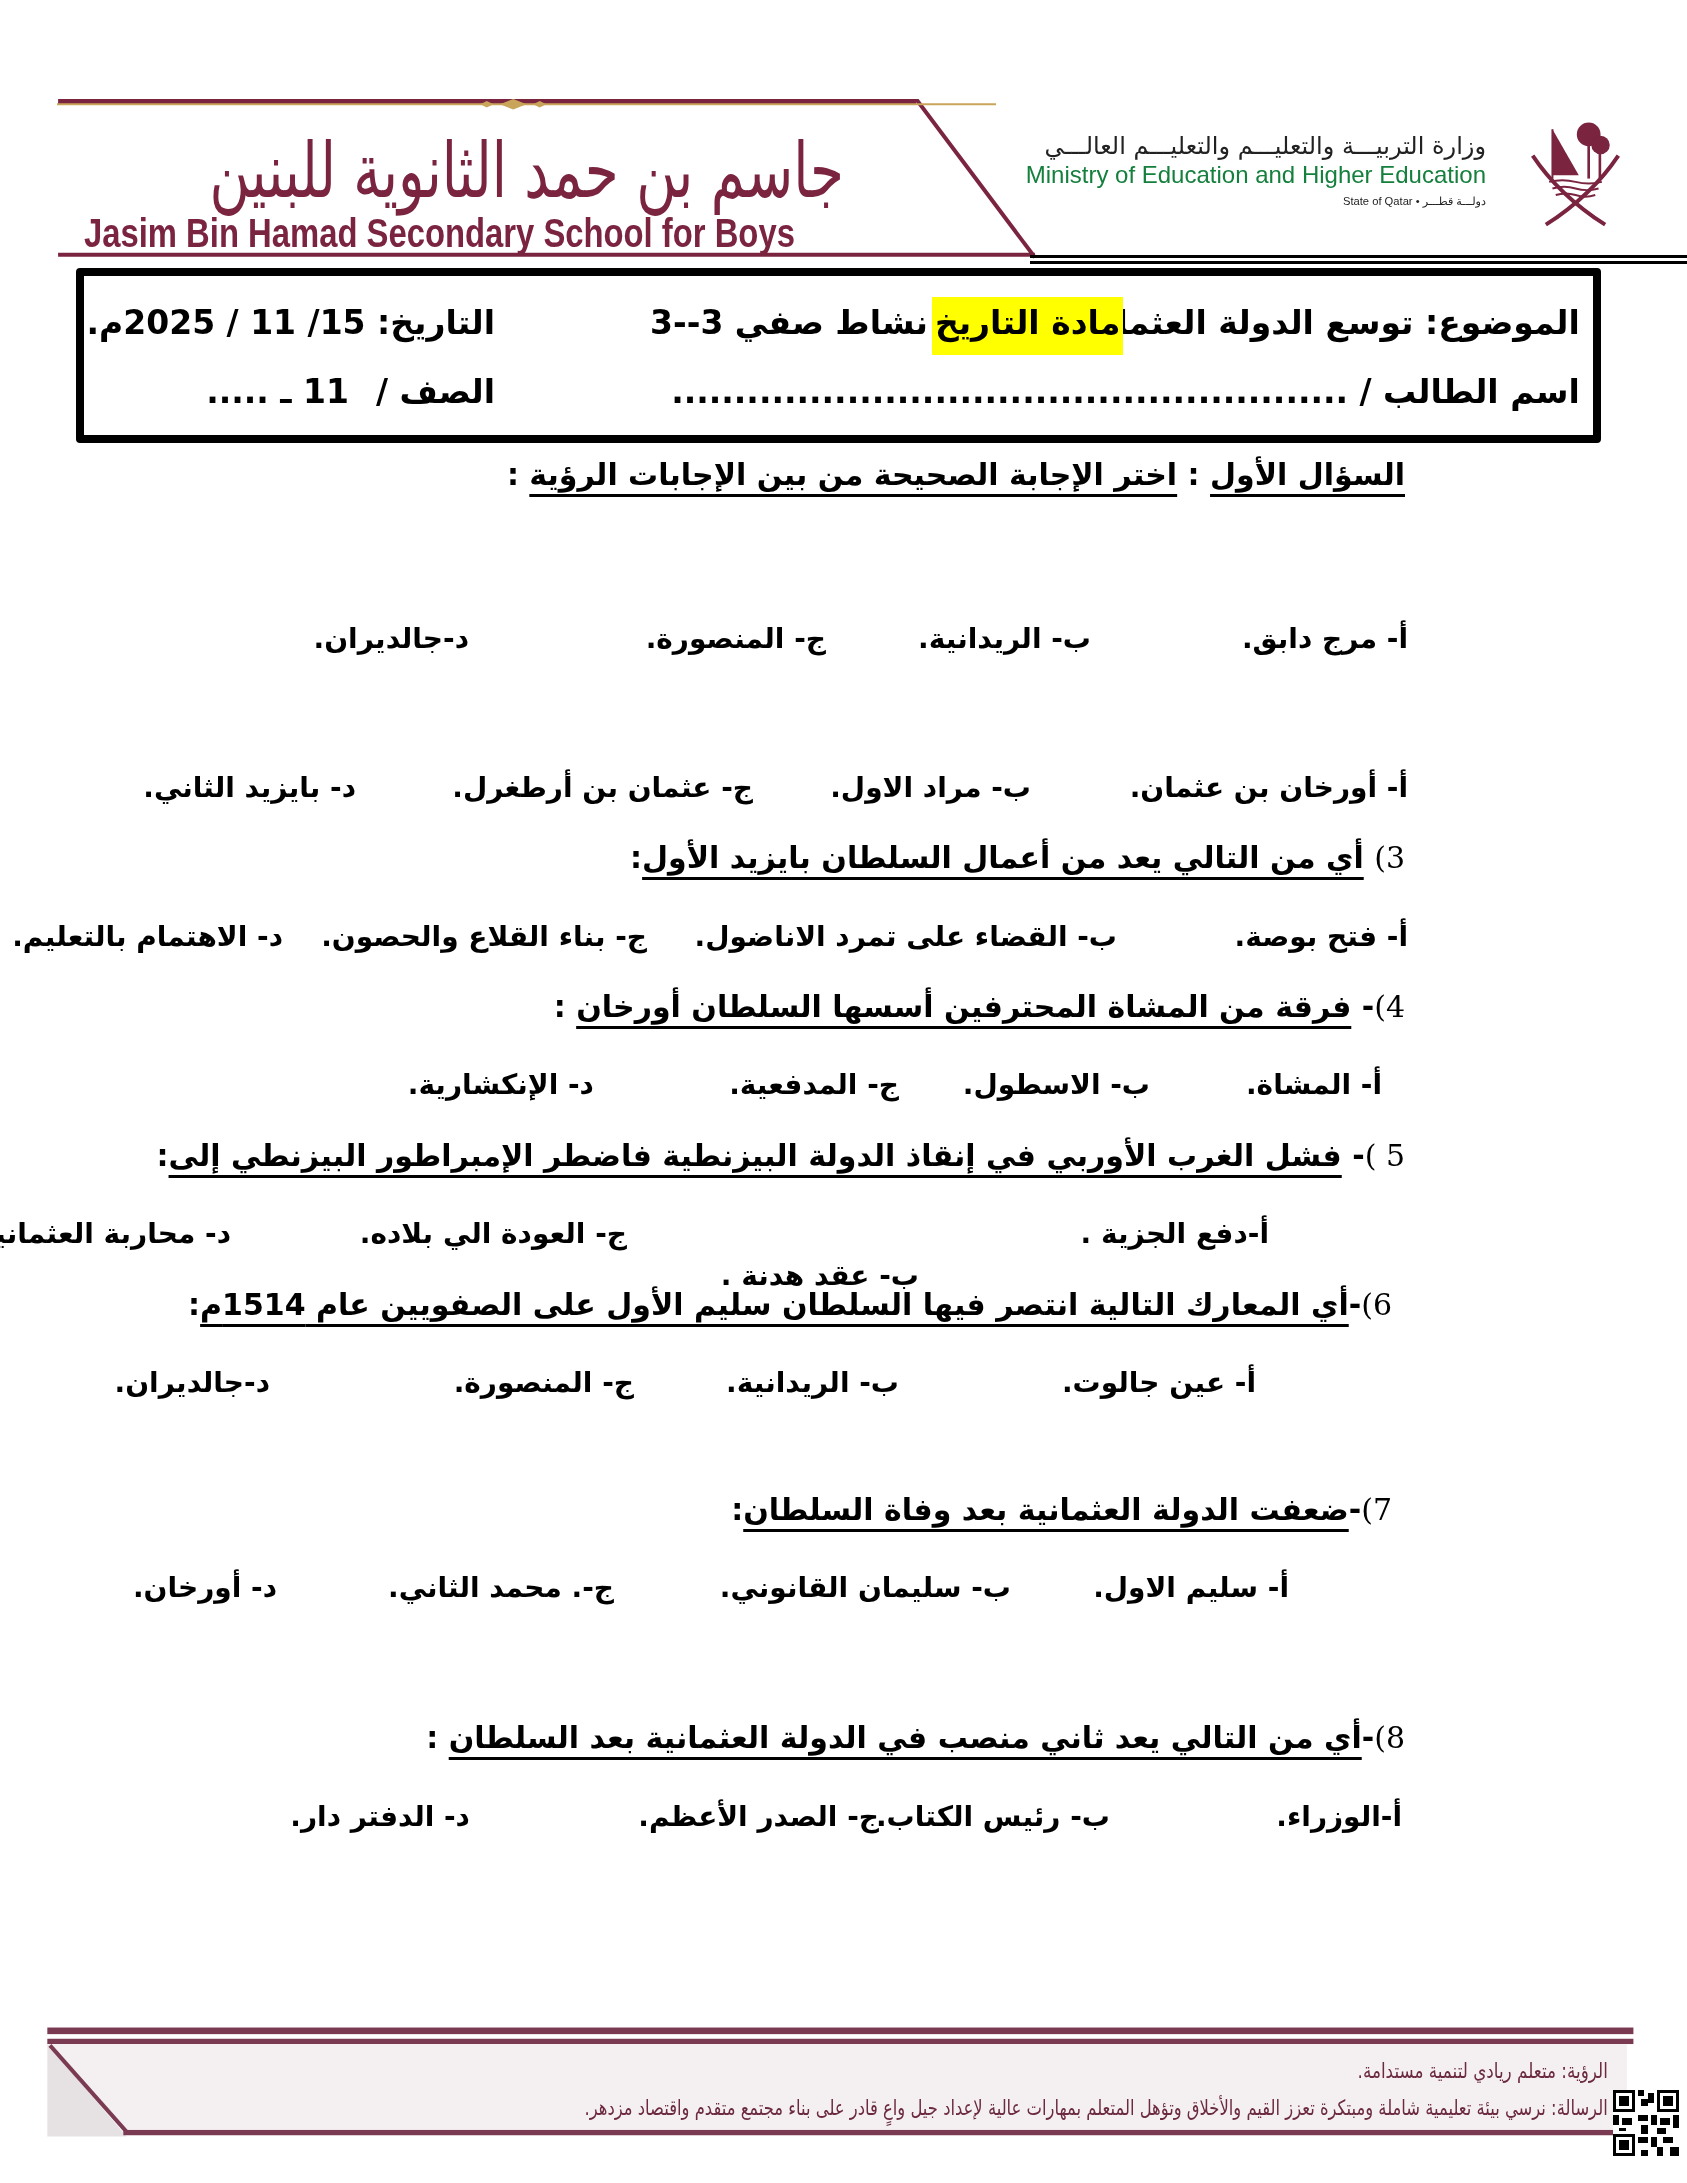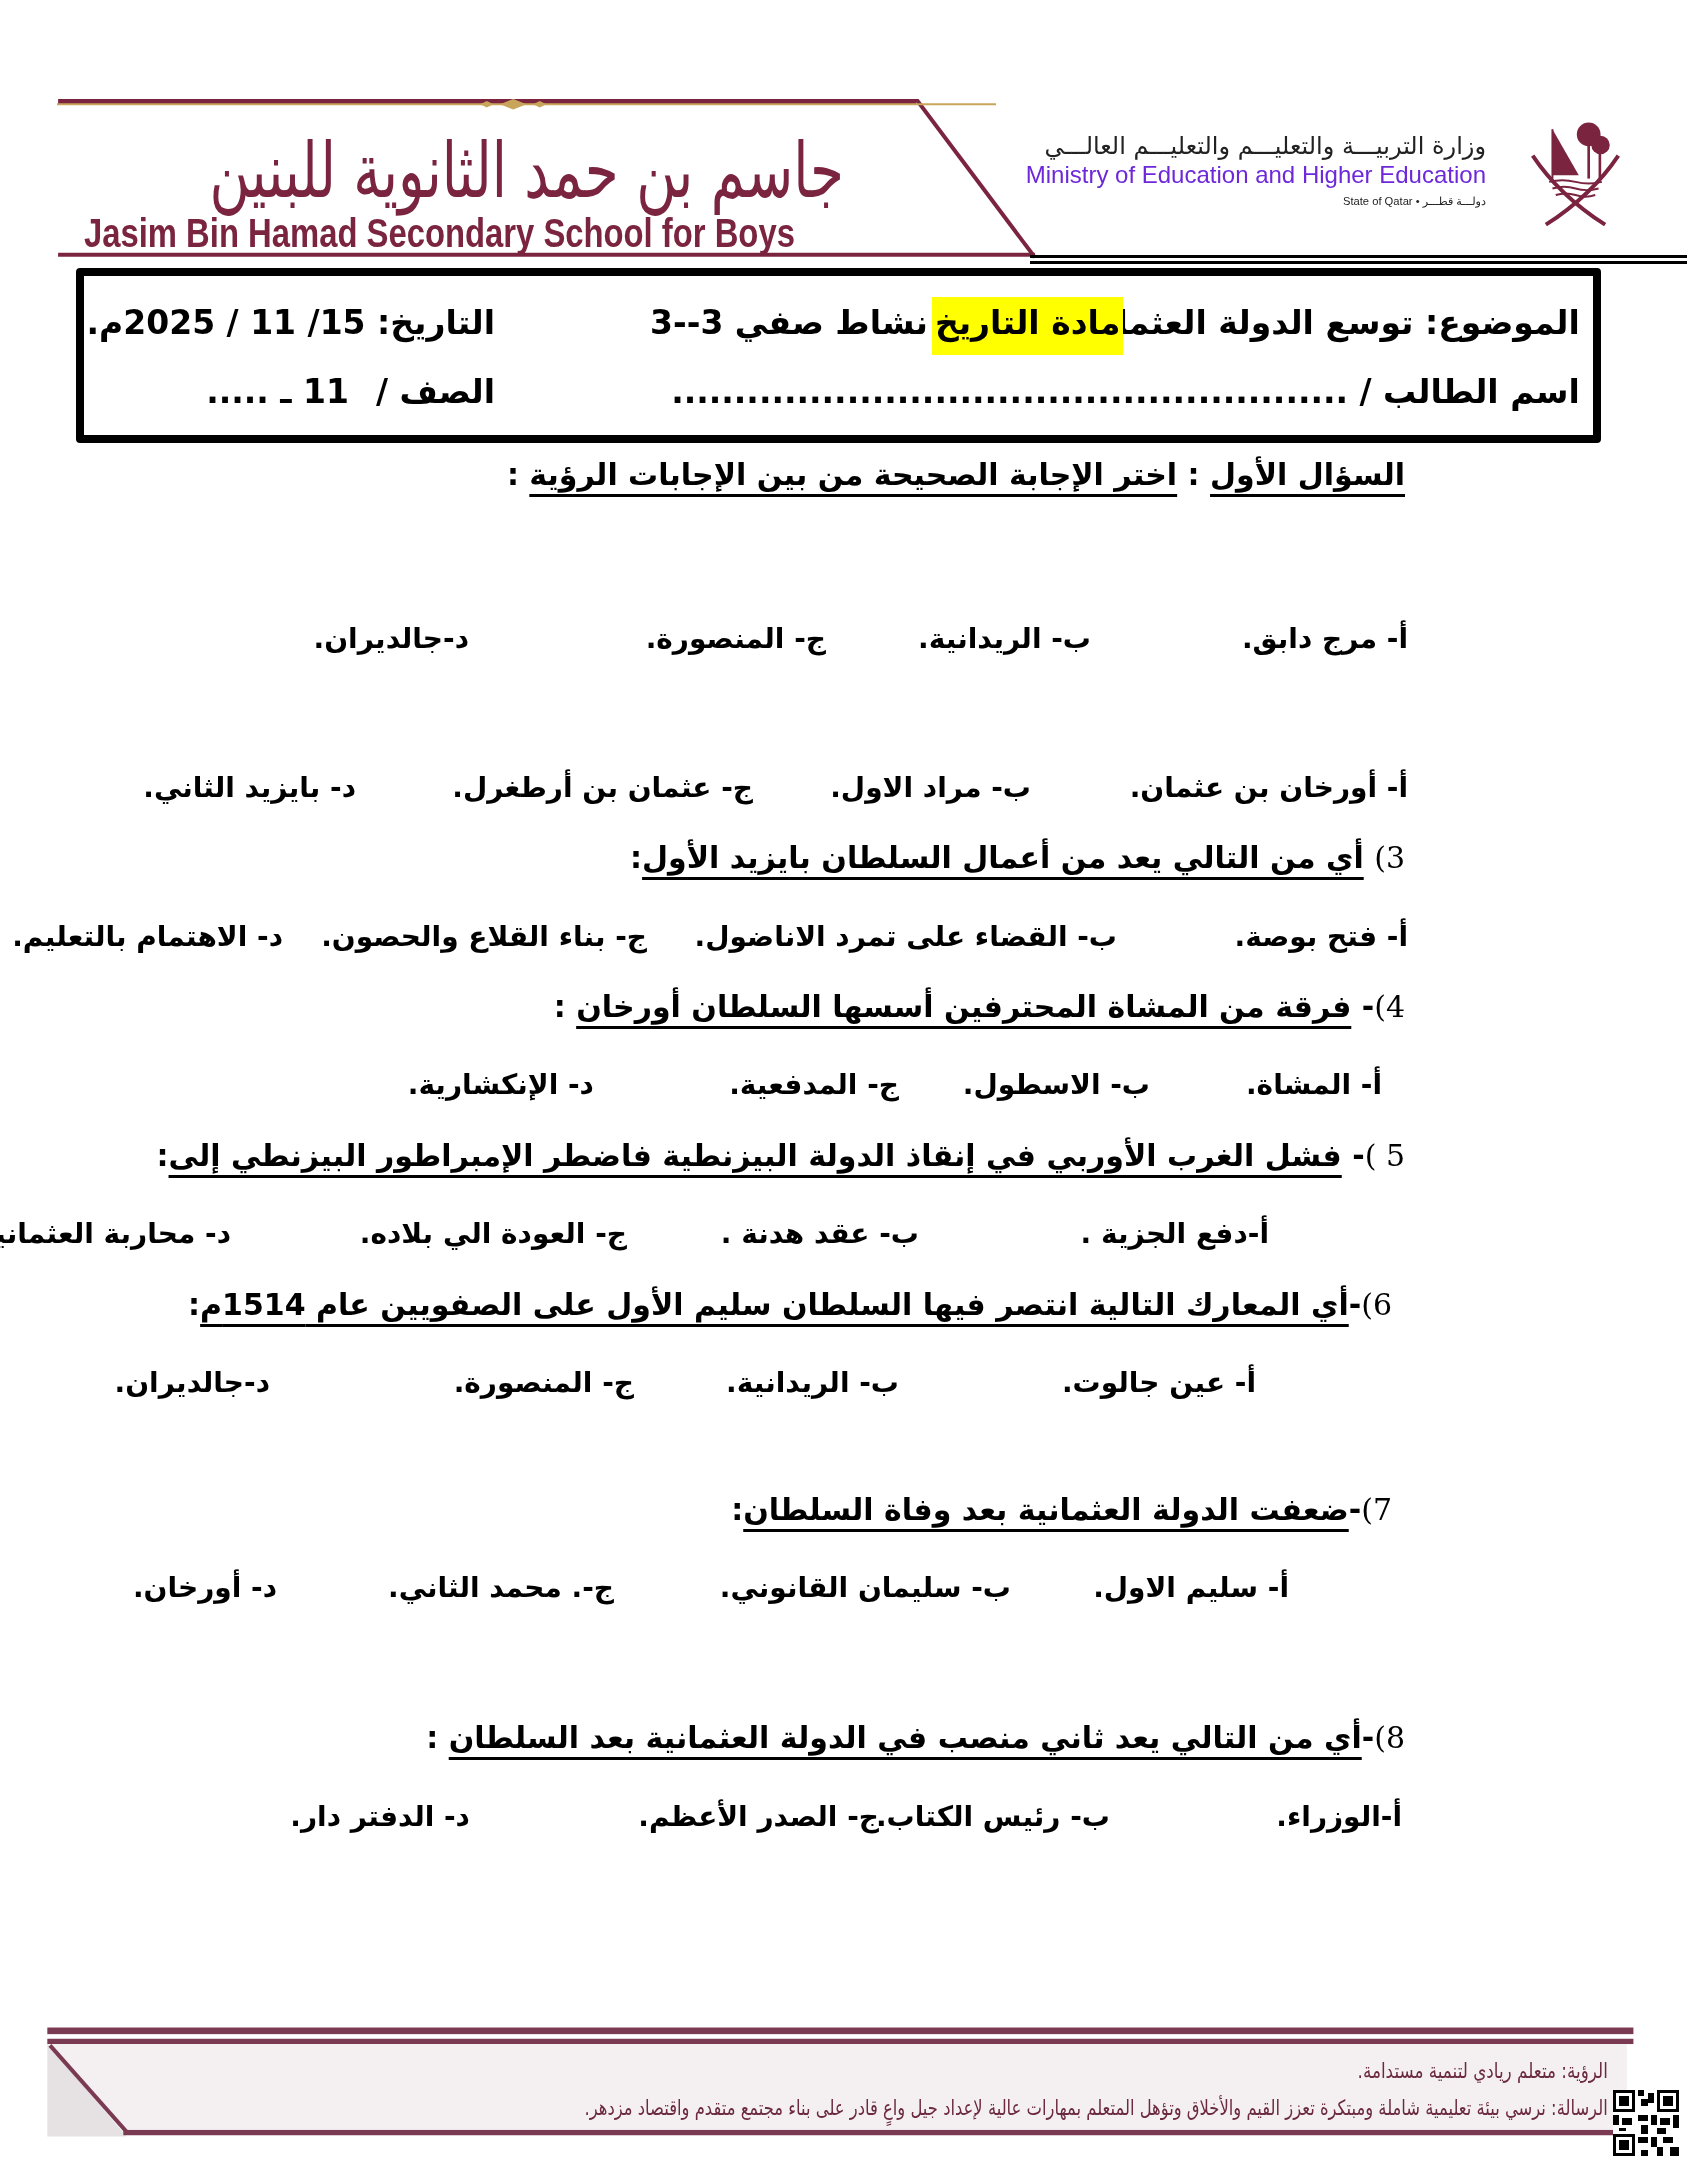--- a/index.html
+++ b/index.html
@@ -28,21 +28,21 @@
     .school-en {
       position: absolute; left: 26.5px; top: 112px; width: 913px; text-align: left;
       font-family: "Liberation Sans", sans-serif; font-weight: bold;
       font-size: 40px; color: #7a2440; transform: scaleX(0.82); transform-origin: left center;
       white-space: nowrap;
     }
     .ministry {
       position: absolute; right: 146px; top: 33px; width: 503px; text-align: right;
     }
     .ministry-ar { font-size: 24px; direction: rtl; color: #222; white-space: nowrap; }
-    .ministry-en { font-family: "Liberation Sans", sans-serif; font-size: 24px; color: #6d28d9; white-space: nowrap; margin-top: 1.3px; }
+    .ministry-en { font-family: "Liberation Sans", sans-serif; font-size: 24px; color: #15803d; white-space: nowrap; margin-top: 1.3px; }
     .ministry-state { font-family: Liberation Sans, sans-serif; font-size: 11.2px; color: #222; margin-top: 5.3px; white-space: nowrap; }
     .emblem { position: absolute; right: 6.6px; top: 16.5px; width: 99px; height: 112px; }
     .header-rule {
       position: absolute; left: 973px; top: 156px; width: 662px; height: 9.3px;
       border-top: 3.3px solid #000; border-bottom: 3.3px solid #000;
     }
 
     
     .info-box {
       position: absolute; left: 76px; top: 268px; width: 1525px; height: 175px;
@@ -186,21 +186,21 @@
     <span class="opt" style="right:364px;">ب- الاسطول.</span>
     <span class="opt" style="right:615px;">ج- المدفعية.</span>
     <span class="opt" style="right:920px;">د- الإنكشارية.</span>
   </div>
 
   <div class="q" style="top:1138px;">
     <span class="num">5 )</span><span>- </span><span class="stem">فشل الغرب الأوربي في إنقاذ الدولة البيزنطية فاضطر الإمبراطور البيزنطي إلى</span><span>:</span>
   </div>
   <div class="opts" style="top:1217px;">
     <span class="opt" style="right:245px;">أ-دفع الجزية .</span>
-    <span class="opt" style="right:595px;">ب- عقد هدنة .</span>
+    <span class="opt" style="right:595px;margin-top:42px;">ب- عقد هدنة .</span>
     <span class="opt" style="right:887px;">ج- العودة الي بلاده.</span>
     <span class="opt" style="right:1283px;">د- محاربة العثمانيين.</span>
   </div>
 
   <div class="q" style="top:1287px; right:122px;">
     <span class="num">6)</span><span>-</span><span class="stem">أي المعارك التالية انتصر فيها السلطان سليم الأول على الصفويين عام 1514م</span><span>:</span>
   </div>
   <div class="opts" style="top:1366px;">
     <span class="opt" style="right:258px;">أ- عين جالوت.</span>
     <span class="opt" style="right:615px;">ب- الريدانية.</span>

